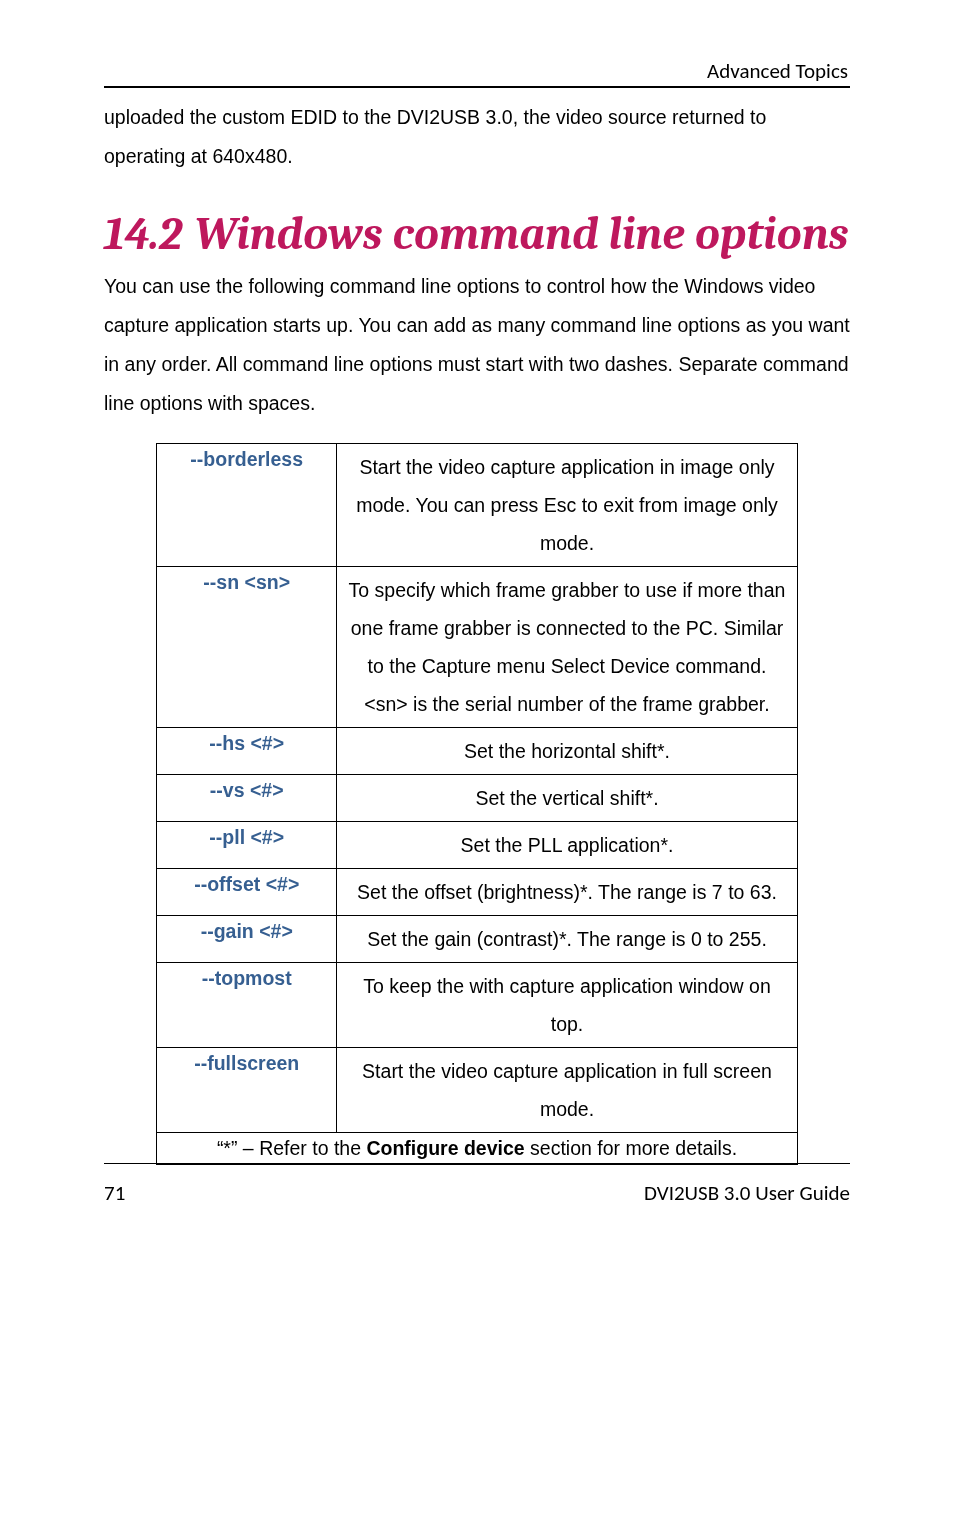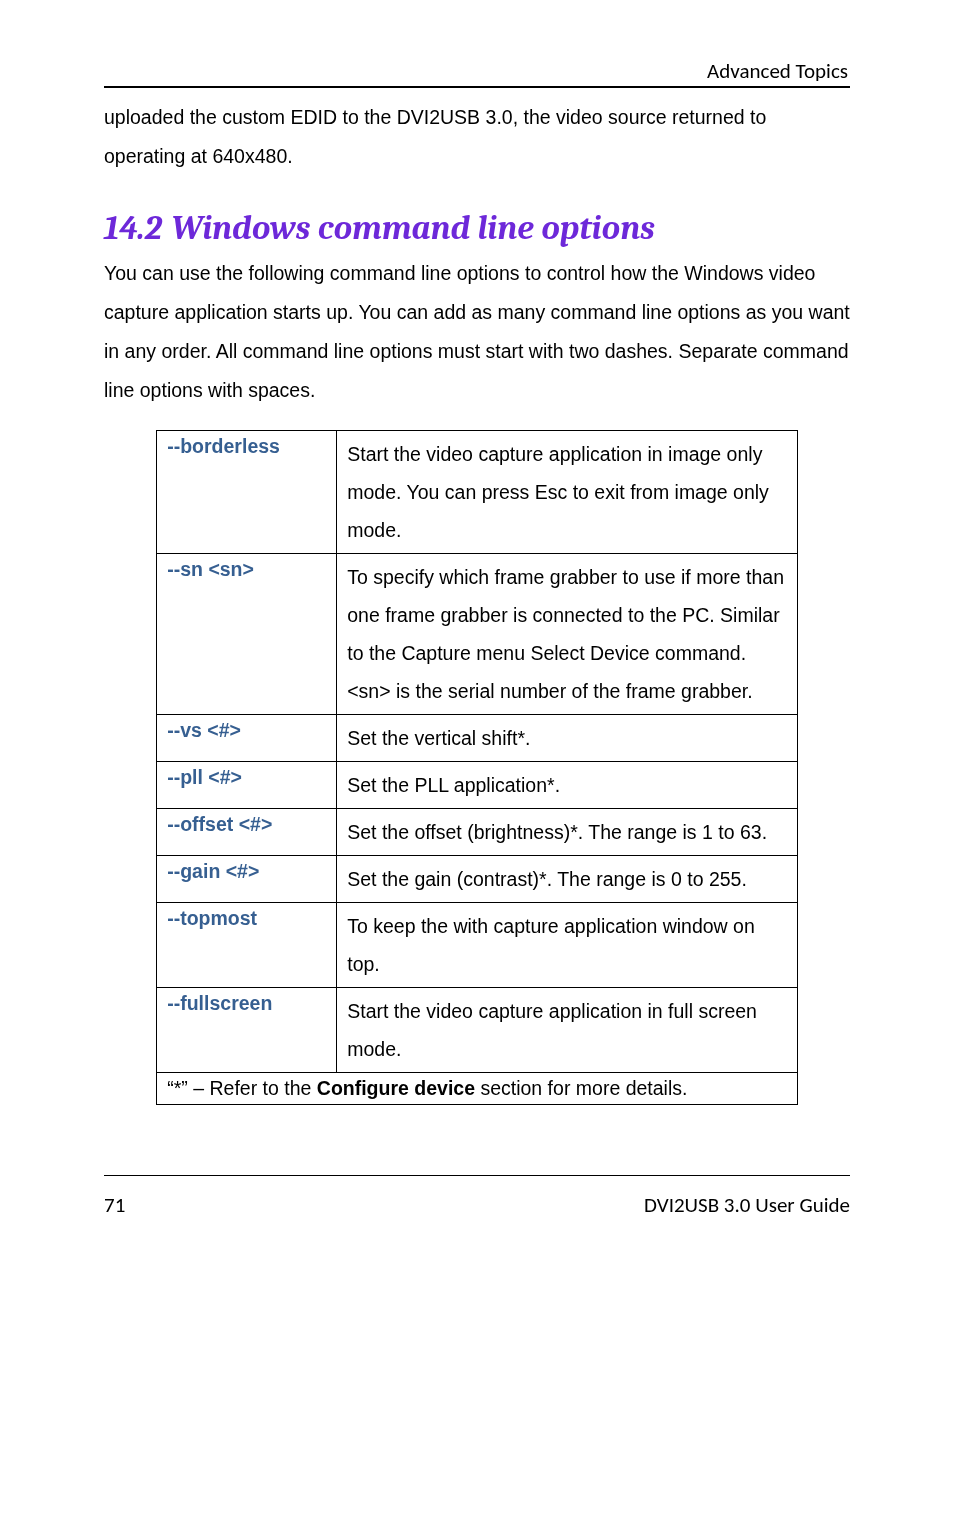--- a/index.html
+++ b/index.html
@@ -2,30 +2,30 @@
 <html><head>
 <meta charset="utf-8">
 <style>
   * { box-sizing: border-box; margin: 0; padding: 0; }
   html, body { width: 954px; height: 1535px; background: #fff; font-family: Arial, Helvetica, sans-serif; color: #000; }
   .page { width: 954px; height: 1272px; padding: 58px 104px 0 104px; position: relative; }
   .running-head { text-align: right; font-family: Calibri, Arial, sans-serif; font-size: 21px; padding-right: 2px; }
   .rule { border-bottom: 2px solid #000; margin-top: 2px; margin-bottom: 10px; }
   .body-text { font-size: 19.5px; line-height: 2.0; }
   .body-text p { margin-bottom: 0; }
-  .h2 { font-family: Cambria, Georgia, 'Times New Roman', serif; font-style: italic; font-weight: 700; font-size: 34px; color: #6d28d9; margin-top: 32px; margin-bottom: 6px; }
+  .h2 { font-family: Cambria, Georgia, 'Times New Roman', serif; font-style: italic; font-weight: 700; font-size: 46px; color: #be185d; margin-top: 32px; margin-bottom: 6px; }
   .h2 .secno { margin-right: 2px; }
   .intro { font-size: 19.5px; line-height: 2.0; margin-bottom: 20px; }
   table.opts { border-collapse: collapse; width: 86%; margin: 0 auto 0 auto; }
-  table.opts td, table.opts th { border: 1.5px solid #000; padding: 4px 10px 4px 10px; vertical-align: top; font-size: 19.5px; text-align: left; }
+  table.opts td, table.opts th { border: 1.5px solid #000; padding: 4px 10px 4px 10px; vertical-align: top; font-size: 19.5px; text-align: center; }
   table.opts td.key { color: #365f91; font-weight: 700; font-family: Arial, Helvetica, sans-serif; white-space: nowrap; width: 180px; }
   table.opts td.desc { line-height: 1.95; }
   .footrow td { text-align: center; font-size: 19.5px; }
   .footrow .bold { font-weight: 700; }
-  .footer { position: absolute; left: 0; right: 0; bottom: 54px; padding: 0 104px; }
+  .footer { position: absolute; left: 0; right: 0; bottom: 66px; padding: 0 104px; }
   .foot-rule { border-top: 1.5px solid #000; margin-bottom: 16px; }
   .foot-line { display: flex; justify-content: space-between; font-family: Calibri, Arial, sans-serif; font-size: 21px; }
 </style>
 </head>
 <body>
 
 <div class="page">
 
   <div class="running-head">Advanced Topics</div>
   <div class="rule"></div>
@@ -46,30 +46,34 @@
       <tr>
         <td class="key">--borderless</td>
         <td class="desc">Start the video capture application in image only mode. You can press Esc to exit from image only mode.</td>
       </tr>
       <tr>
         <td class="key">--sn &lt;sn&gt;</td>
         <td class="desc">To specify which frame grabber to use if more than one frame grabber is connected to the PC. Similar to the Capture menu Select Device command.
 &lt;sn&gt; is the serial number of the frame grabber.</td>
       </tr>
       <tr>
+        <td class="key">--hs &lt;#&gt;</td>
+        <td class="desc">Set the horizontal shift*.</td>
+      </tr>
+      <tr>
         <td class="key">--vs &lt;#&gt;</td>
         <td class="desc">Set the vertical shift*.</td>
       </tr>
       <tr>
         <td class="key">--pll &lt;#&gt;</td>
         <td class="desc">Set the PLL application*.</td>
       </tr>
       <tr>
         <td class="key">--offset &lt;#&gt;</td>
-        <td class="desc">Set the offset (brightness)*. The range is 1 to 63.</td>
+        <td class="desc">Set the offset (brightness)*. The range is 7 to 63.</td>
       </tr>
       <tr>
         <td class="key">--gain &lt;#&gt;</td>
         <td class="desc">Set the gain (contrast)*. The range is 0 to 255.</td>
       </tr>
       <tr>
         <td class="key">--topmost</td>
         <td class="desc">To keep the with capture application window on top.</td>
       </tr>
       <tr>

